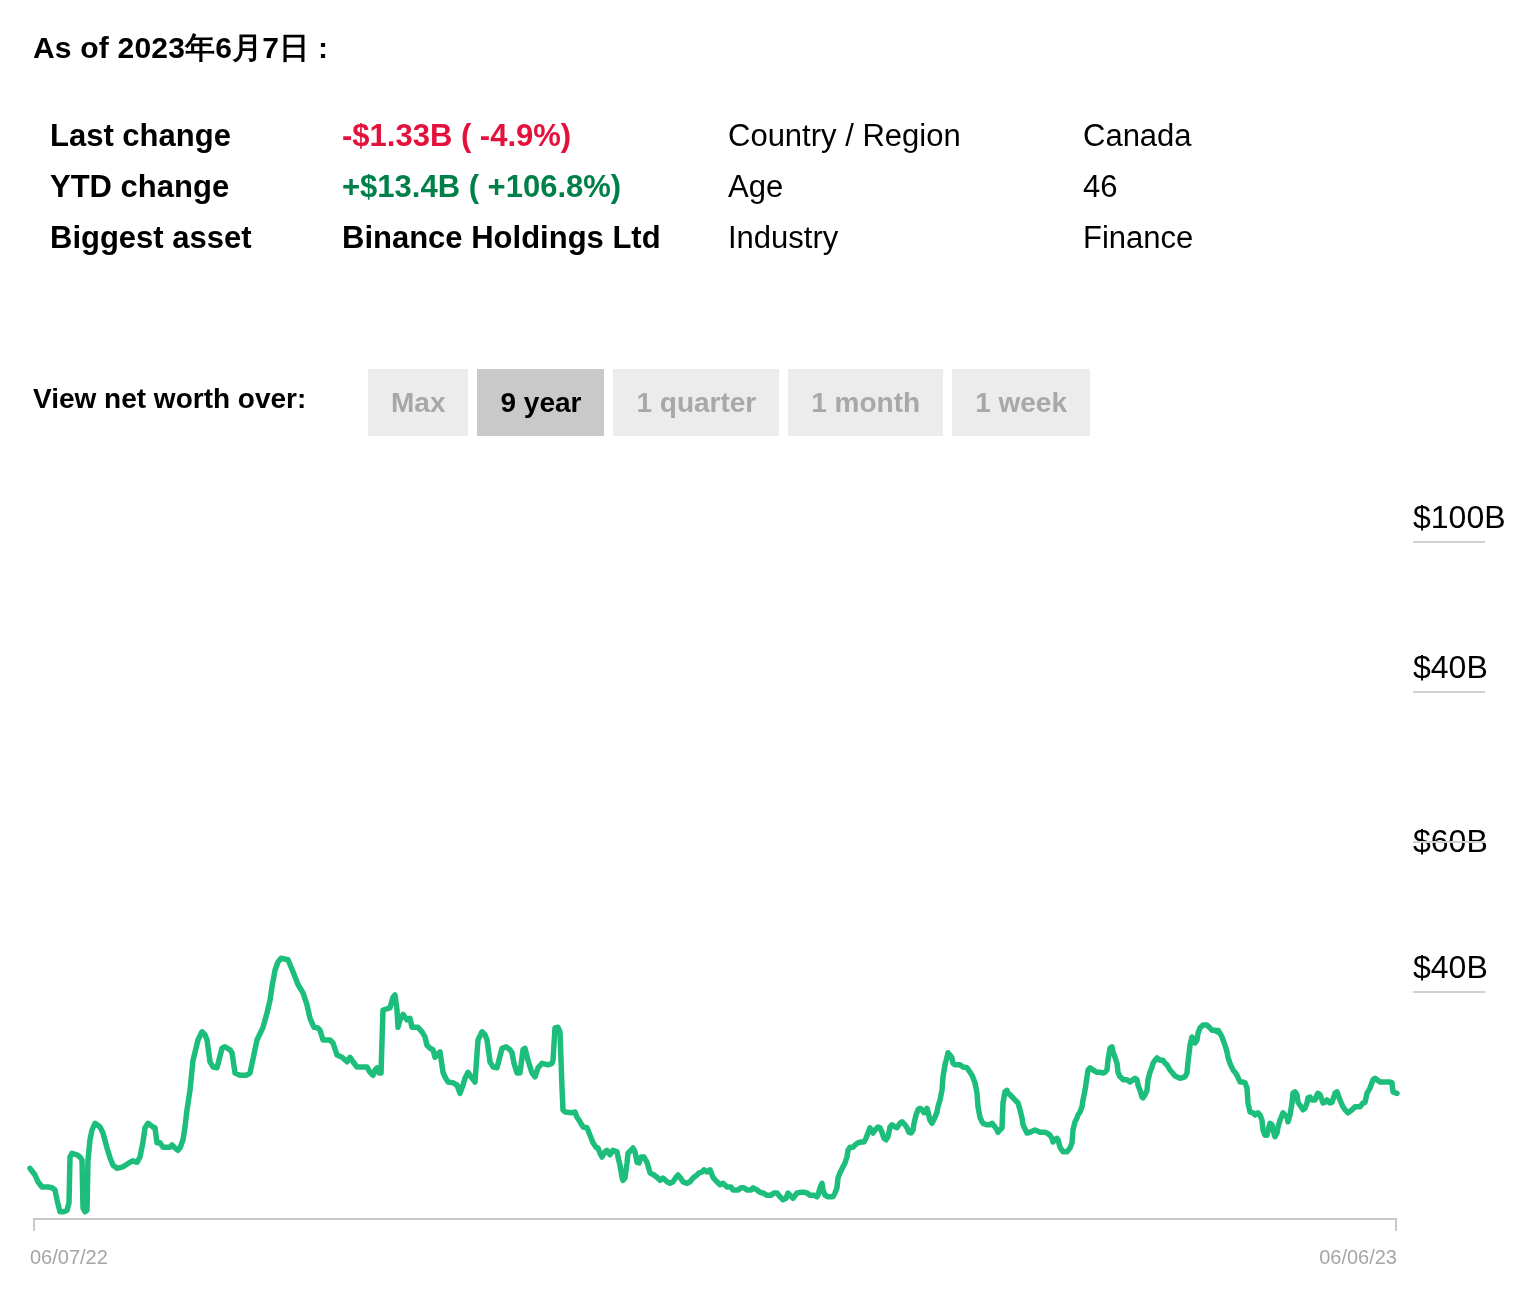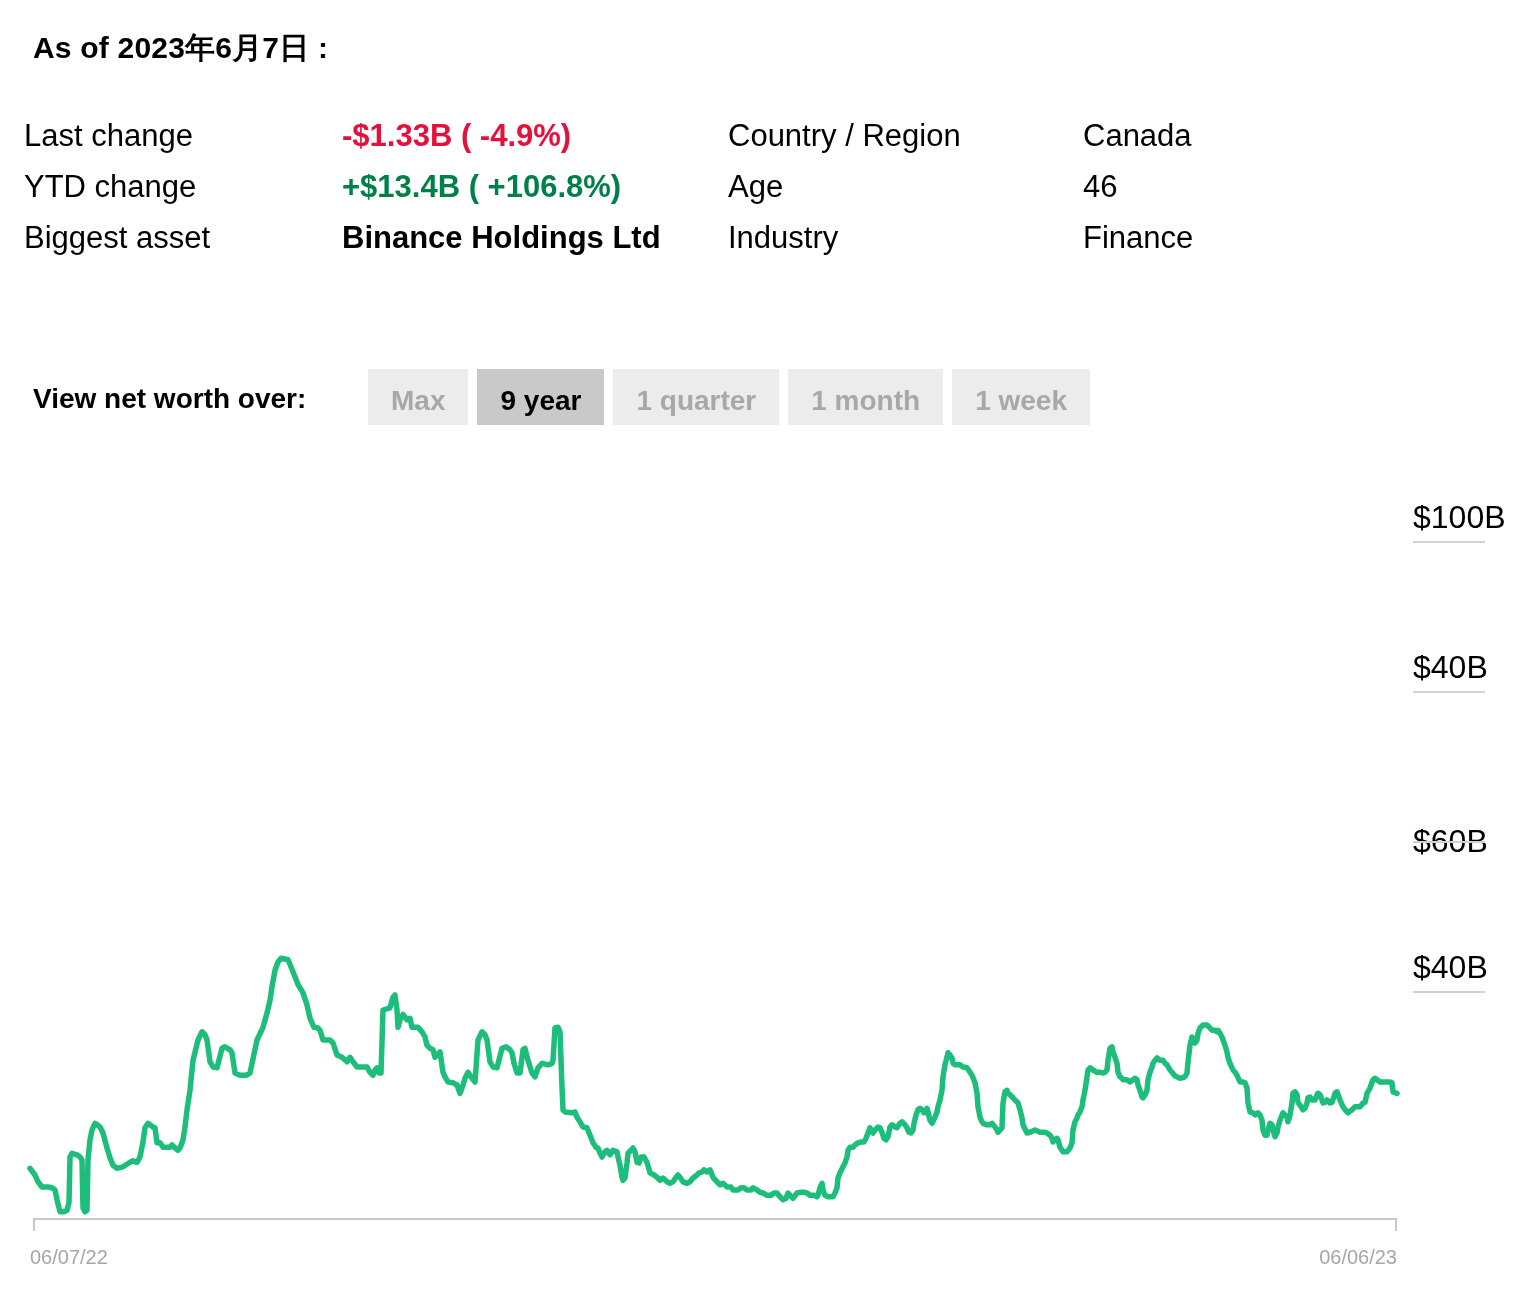--- a/index.html
+++ b/index.html
@@ -5,30 +5,30 @@
   html,body{margin:0;padding:0}
   body{
     width:1536px;height:1292px;position:relative;overflow:hidden;
     background:#ffffff;color:#000;
     font-family:"Liberation Sans",sans-serif;
     -webkit-font-smoothing:antialiased;
   }
   .abs{position:absolute}
   #asof{left:33px;top:28px;font-size:30px;font-weight:700;letter-spacing:.2px}
   .srow{position:absolute;left:0;width:1536px;height:44px;font-size:31px;line-height:36px}
-  .srow .c1{position:absolute;left:24px;font-weight:400}
+  .srow .c1{position:absolute;left:50px;font-weight:700}
   .srow .c2{position:absolute;left:342px;font-weight:700}
   .srow .c3{position:absolute;left:728px;font-weight:400}
   .srow .c4{position:absolute;left:1083px;font-weight:400}
   .value-negative{color:var(--negative,#E3113C)}
   .value-positive{color:var(--positive,#008049)}
   #view-label{left:33px;top:383px;font-size:28px;font-weight:700}
   #range-buttons{left:368px;top:369px;display:flex;gap:9px}
   .range-btn{
-    height:56px;padding:0 23px;border:none;cursor:pointer;
+    height:67px;padding:0 23px;border:none;cursor:pointer;
     background:var(--button_bg,#ECECEC);color:#A8A8A8;
     font-family:inherit;font-size:28px;font-weight:700;line-height:63px;
   }
   .range-btn.selected{background:var(--button_selected_bg,#C9C9C9);color:#000}
   #chart-svg{position:absolute;left:0;top:0;width:1536px;height:1292px;pointer-events:none}
   .ytick-label{position:absolute;left:1413px;height:38px;font-size:32px;line-height:38px;color:#000;white-space:nowrap}
   .ygrid{position:absolute;left:1413px;width:72px;height:2px;background:var(--grid,#D2D2D2)}
   .xdate{position:absolute;top:1246px;font-size:20px;color:var(--muted,#A6A6A6);white-space:nowrap}
   #xdate-left{left:30px}
   #xdate-right{right:139px;text-align:center}

